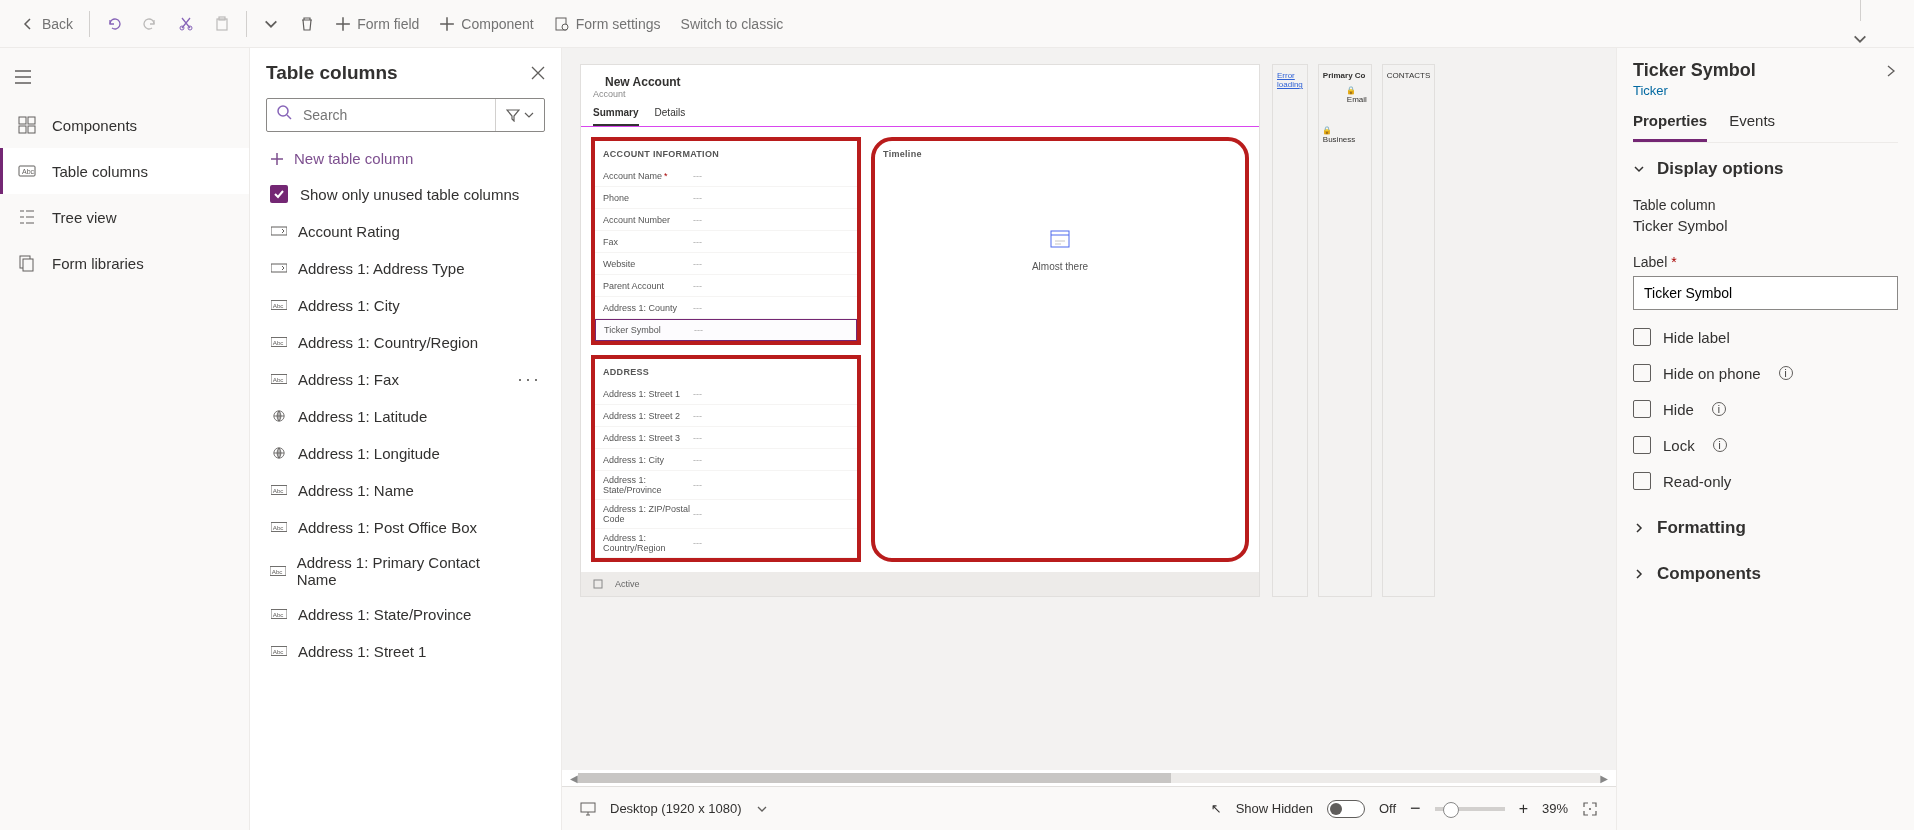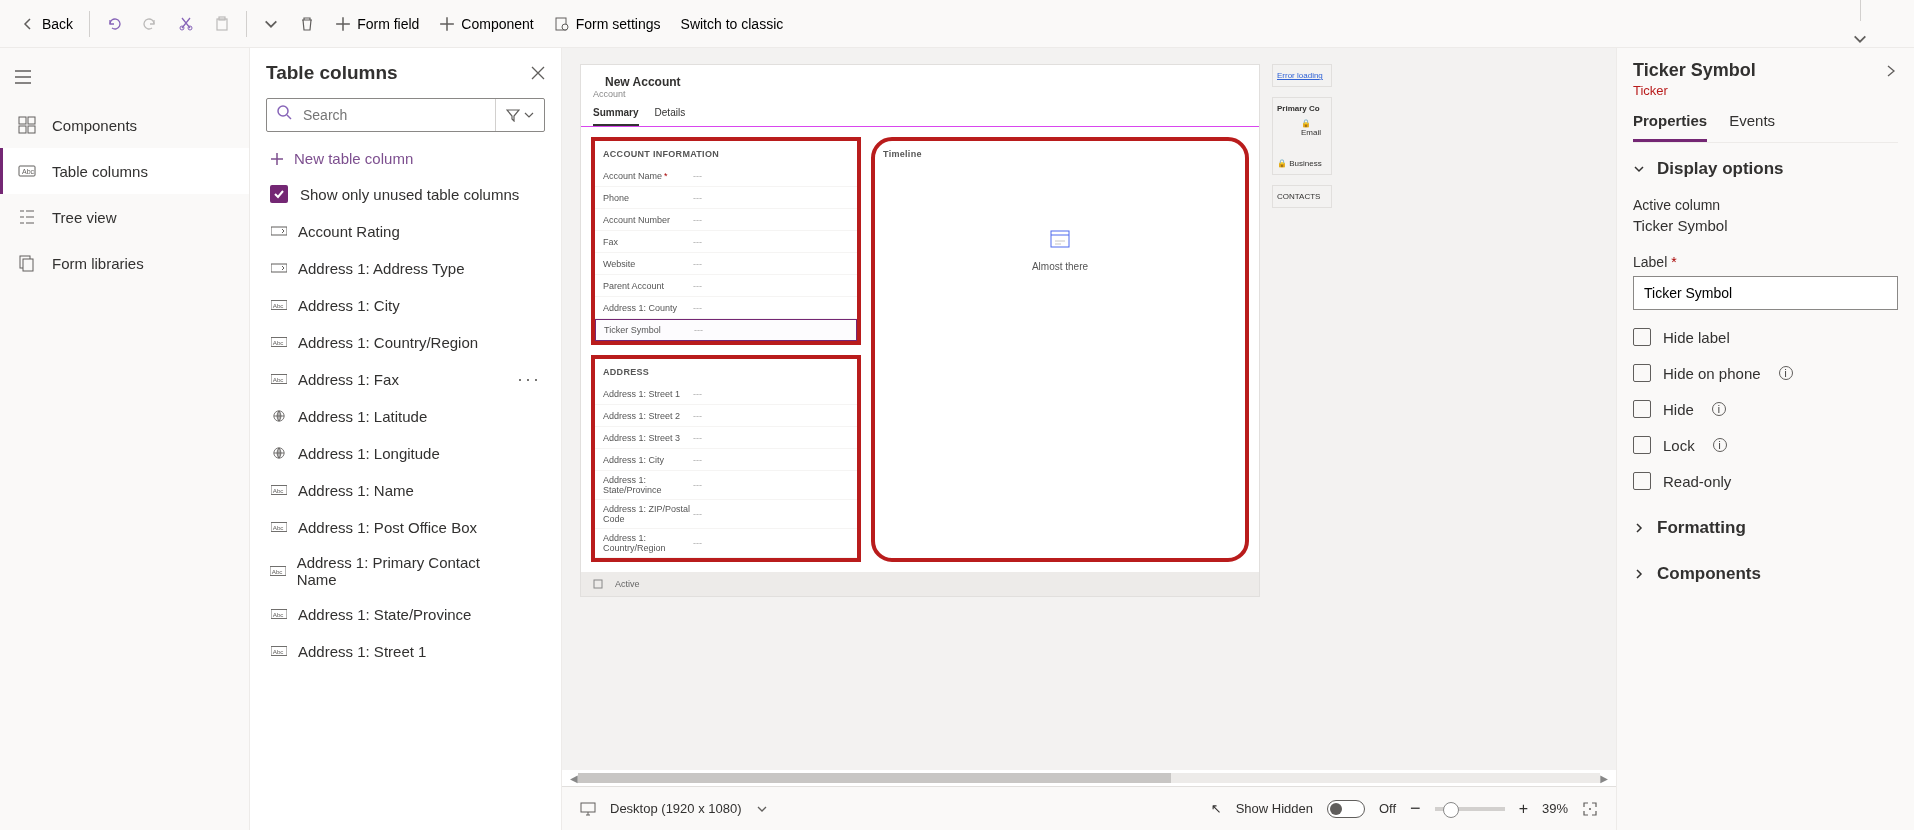--- a/index.html
+++ b/index.html
@@ -8,21 +8,21 @@
 
 .toolbar {
   height: 48px;
   display: flex;
   align-items: center;
   padding: 0 12px;
   background: #faf9f8;
   border-bottom: 1px solid #edebe9;
   gap: 4px;
   font-size: 14px;
-  color: #000000;
+  color: #737373;
 }
 .toolbar .sep { width: 1px; height: 26px; background: #d2d0ce; margin: 0 4px; }
 .toolbar .btn, .toolbar .iconbtn { display: flex; align-items: center; gap: 6px; padding: 6px 8px; cursor: pointer; border-radius: 2px; }
 .toolbar .right { margin-left: auto; display: flex; align-items: center; gap: 4px; flex-direction: column; }
 .toolbar svg { width: 16px; height: 16px; }
 .toolbar .iconbtn svg { stroke: #605e5c; fill: none; }
 .toolbar .purple svg { stroke: #8764b8; }
 .toolbar .iconbtn.disabled { opacity: .4; cursor: default; }
 
 
@@ -122,21 +122,21 @@
 .timeline-section {
   width: 340px;
   border-radius: 21px;
 }
 .timeline-body {
   display: flex; flex-direction: column; align-items: center; justify-content: center;
   height: 170px; gap: 10px;
 }
 .timeline-body svg { width: 26px; height: 22px; }
 .timeline-body span { font-size: 10px; color: #555; }
-.right-col { width: 60px; display: flex; flex-direction: column; gap: 10px; }
+.right-col { width: 60px; display: flex; flex-direction: row; gap: 10px; }
 .mini-card { border: 1px solid #e1dfdd; font-size: 8px; padding: 6px 4px; }
 .mini-link { color: #3062d6; text-decoration: underline; font-size: 8px; }
 .status-row {
   height: 24px; background: #edebe9; display: flex; align-items: center;
   padding: 0 12px; font-size: 9px; color: #666; gap: 12px;
 }
 .hscroll {
   height: 16px; background: #fff;
   display: flex; align-items: center; padding: 0 8px;
 }
@@ -167,21 +167,21 @@
 
 
 .props {
   width: 298px; background: #faf9f8; border-left: 1px solid #edebe9;
   display: flex; flex-direction: column; padding: 12px 16px;
   flex-shrink: 0;
 }
 .props-head { display: flex; align-items: center; }
 .props-head h2 { font-size: 18px; font-weight: 600; flex: 1; }
 .props-head svg { width: 14px; height: 14px; }
-.props-sub { font-size: 13px; color: #b91c1c; margin-top: 2px; }
+.props-sub { font-size: 13px; color: #0369a1; margin-top: 2px; }
 .props-tabs {
   display: flex; gap: 22px; margin-top: 14px;
   border-bottom: 1px solid #edebe9; font-size: 15px;
 }
 .props-tab { padding-bottom: 10px; cursor: pointer; }
 .props-tab.active { border-bottom: 3px solid #742774; font-weight: 600; }
 .prop-section {
   display: flex; align-items: center; gap: 12px;
   padding: 16px 0 10px; font-size: 17px; font-weight: 600; cursor: pointer;
 }
@@ -634,21 +634,21 @@
       <div class="props-tab active">Properties</div>
       <div class="props-tab">Events</div>
     </div>
 
     <div class="prop-section">
       <svg viewBox="0 0 12 12">
           <path d="M2 4 L6 8 L10 4" stroke="#323130" fill="none" stroke-width="1.5"></path>
         </svg>
       <span>Display options</span>
     </div>
-    <div class="prop-label">Active column</div>
+    <div class="prop-label">Table column</div>
     <div class="prop-value">Ticker Symbol</div>
 
     <div class="prop-label" style="margin-top:20px;">
       <span>Label</span>
       <span class="req-star">*</span>
     </div>
     <input class="prop-input" value="Ticker Symbol" style="">
 
     <div class="prop-check">
       <span class="box"></span>

